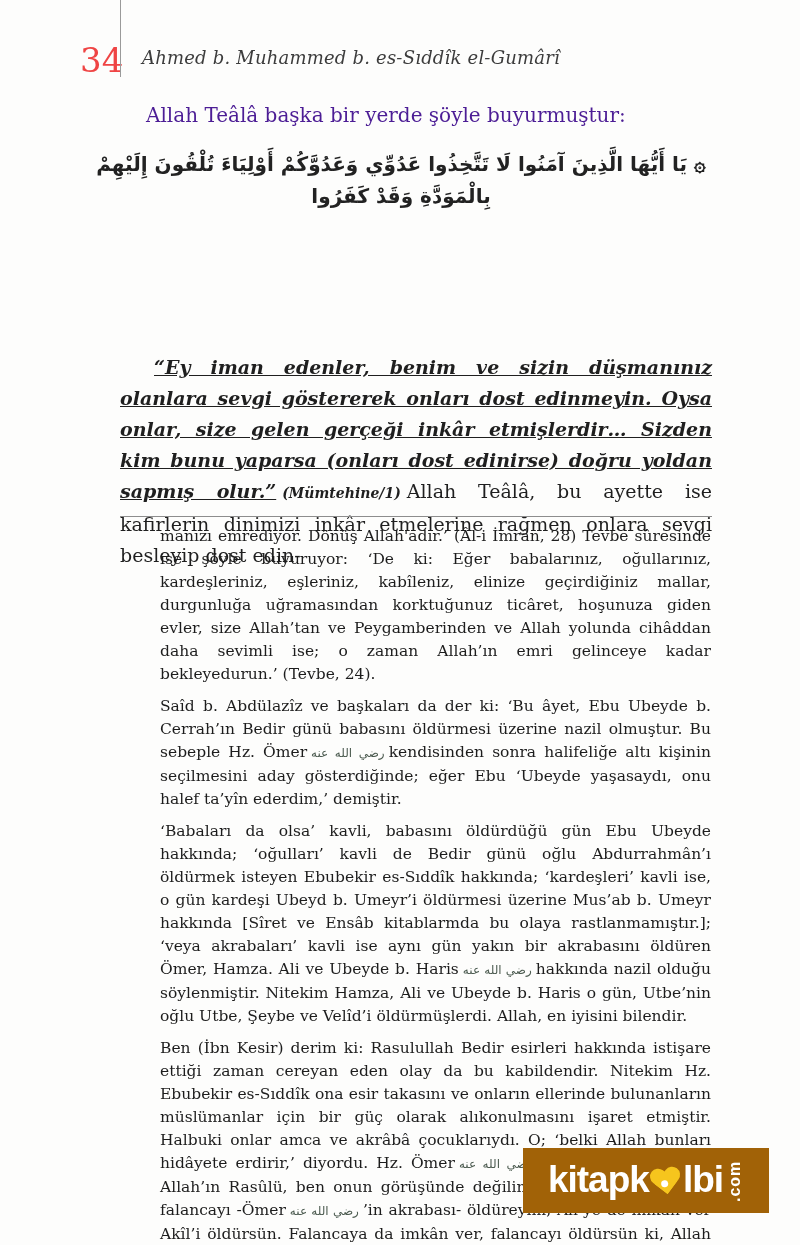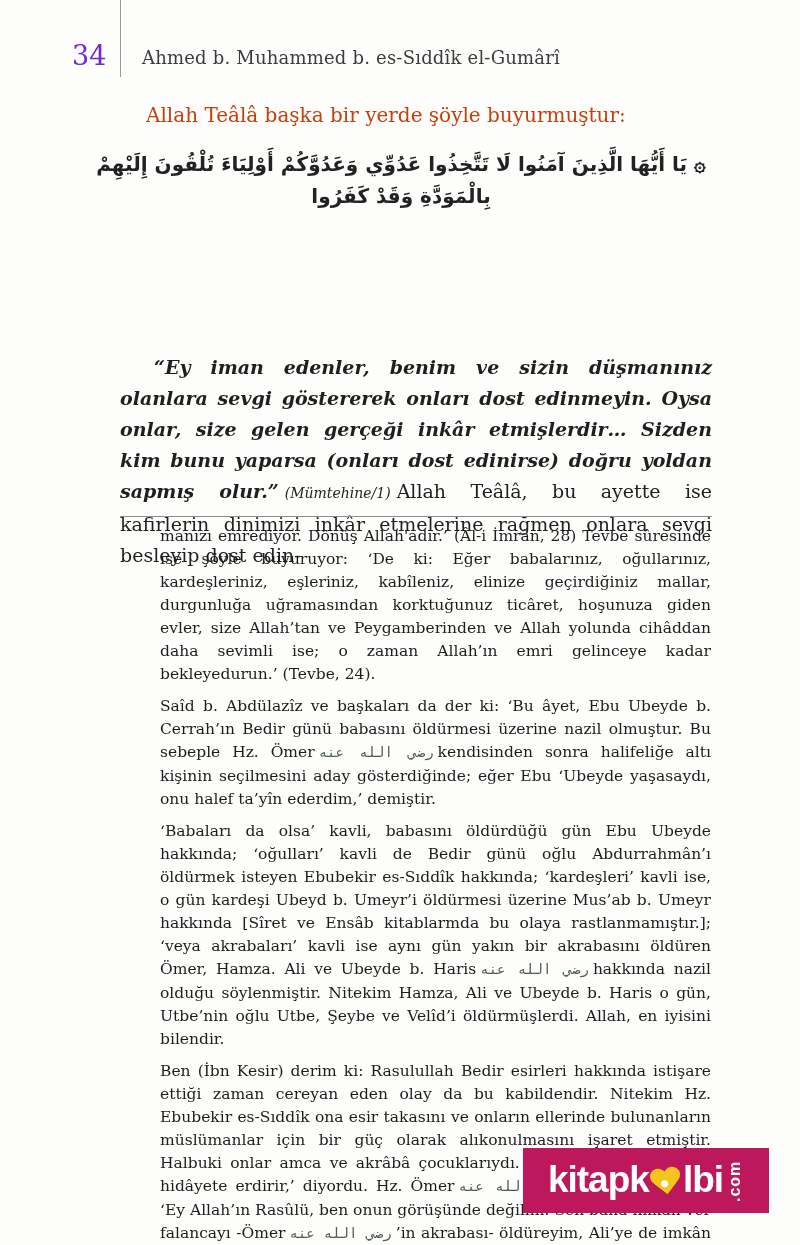--- a/index.html
+++ b/index.html
@@ -6,77 +6,77 @@
   .page{
     position:relative;
     width:800px;height:1245px;
     background:#fdfdfc;
     overflow:hidden;
     font-family:"DejaVu Serif", serif;
     color:#262626;
   }
   
   .pageno{
-    position:absolute;left:72px;top:40px;
-    font-size:27px;color:#6d28d9;
+    position:absolute;left:80px;top:40px;
+    font-size:34px;color:#ef4444;
   }
   .head-rule{
     position:absolute;left:120px;top:0;
     width:1px;height:77px;background:#9a9a9a;
   }
   .running-head{
     position:absolute;left:142px;top:47px;
-    font-size:18px;color:#3c3c3c;
+    font-style:italic;font-size:18px;color:#3c3c3c;
     letter-spacing:.2px;
   }
   
   .intro{
     position:absolute;left:120px;top:100px;width:592px;
     margin:0;text-indent:26px;
-    font-size:20px;line-height:30px;color:#c2410c;
+    font-size:20px;line-height:30px;color:#4c1d95;
   }
   
   .arabic{
     position:absolute;left:92px;top:148px;width:618px;
     direction:rtl;text-align:center;
     font-family:"DejaVu Sans", sans-serif;
     font-size:20px;font-weight:700;color:#222;
   }
   .aline{line-height:32px;}
   
   .translation{
     position:absolute;left:120px;top:352px;width:592px;
     margin:0;text-align:justify;text-indent:34px;
     font-size:19px;line-height:31px;color:#1f1f1f;
   }
-  .tq{font-weight:bold;font-style:italic;}
-  .tref{font-style:italic;font-size:14px;margin:0 6px;}
+  .tq{font-weight:bold;font-style:italic;text-decoration:underline;}
+  .tref{font-style:italic;font-size:14px;margin:0 6px;font-weight:bold;}
   .tcont{font-weight:normal;font-style:normal;}
   
   .foot-rule{
     position:absolute;left:120px;top:516px;
     width:592px;height:1px;background:#8d8d8d;
   }
   .footnotes{
     position:absolute;left:148px;top:525px;width:563px;
     font-size:15.5px;line-height:23px;color:#1d1d1d;
     text-align:justify;
   }
   .fn{margin:0 0 9px 12px;}
   .seal{
-    font-family:Liberation Mono, monospace;
-    font-size:14px;color:#4d5c51;
+    font-family:Liberation Sans, sans-serif;
+    font-size:12px;color:#4d5c51;
     letter-spacing:-1px;margin:0 4px;
     white-space:nowrap;
   }
   
   .watermark{
     position:absolute;left:523px;top:1148px;
     width:246px;height:65px;
-    background:#be185d;
+    background:#a16207;
     display:flex;align-items:center;justify-content:center;
   }
   .wm-text{
     font-family:"Liberation Sans", sans-serif;
     font-weight:bold;color:#ffffff;
     font-size:37px;letter-spacing:-1px;line-height:1;
     position:relative;top:-1px;
   }
   .heart{
     position:relative;display:inline-block;

